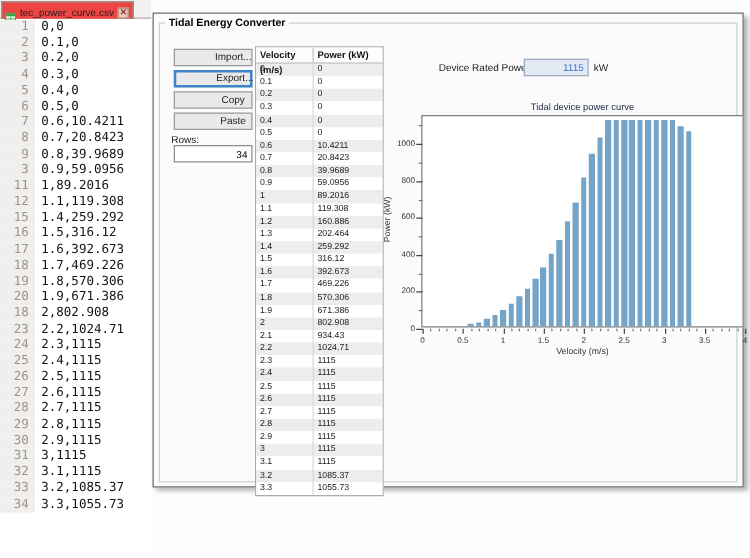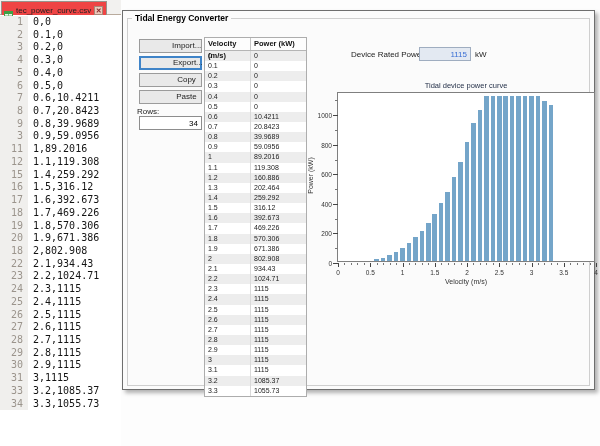--- a/index.html
+++ b/index.html
@@ -167,24 +167,20 @@
         </div>
         <div class="ed-line">
           <span class="ed-num">20</span>
           <span class="ed-text">1.9,671.386</span>
         </div>
         <div class="ed-line">
           <span class="ed-num">18</span>
           <span class="ed-text">2,802.908</span>
         </div>
         <div class="ed-line">
-          <span class="ed-num">22</span>
-          <span class="ed-text">2.1,934.43</span>
-        </div>
-        <div class="ed-line">
           <span class="ed-num">23</span>
           <span class="ed-text">2.2,1024.71</span>
         </div>
         <div class="ed-line">
           <span class="ed-num">24</span>
           <span class="ed-text">2.3,1115</span>
         </div>
         <div class="ed-line">
           <span class="ed-num">25</span>
           <span class="ed-text">2.4,1115</span>
@@ -205,20 +201,24 @@
           <span class="ed-num">29</span>
           <span class="ed-text">2.8,1115</span>
         </div>
         <div class="ed-line">
           <span class="ed-num">30</span>
           <span class="ed-text">2.9,1115</span>
         </div>
         <div class="ed-line">
           <span class="ed-num">31</span>
           <span class="ed-text">3,1115</span>
+        </div>
+        <div class="ed-line">
+          <span class="ed-num">32</span>
+          <span class="ed-text">3.1,1115</span>
         </div>
         <div class="ed-line">
           <span class="ed-num">33</span>
           <span class="ed-text">3.2,1085.37</span>
         </div>
         <div class="ed-line">
           <span class="ed-num">34</span>
           <span class="ed-text">3.3,1055.73</span>
         </div>
       </div>

